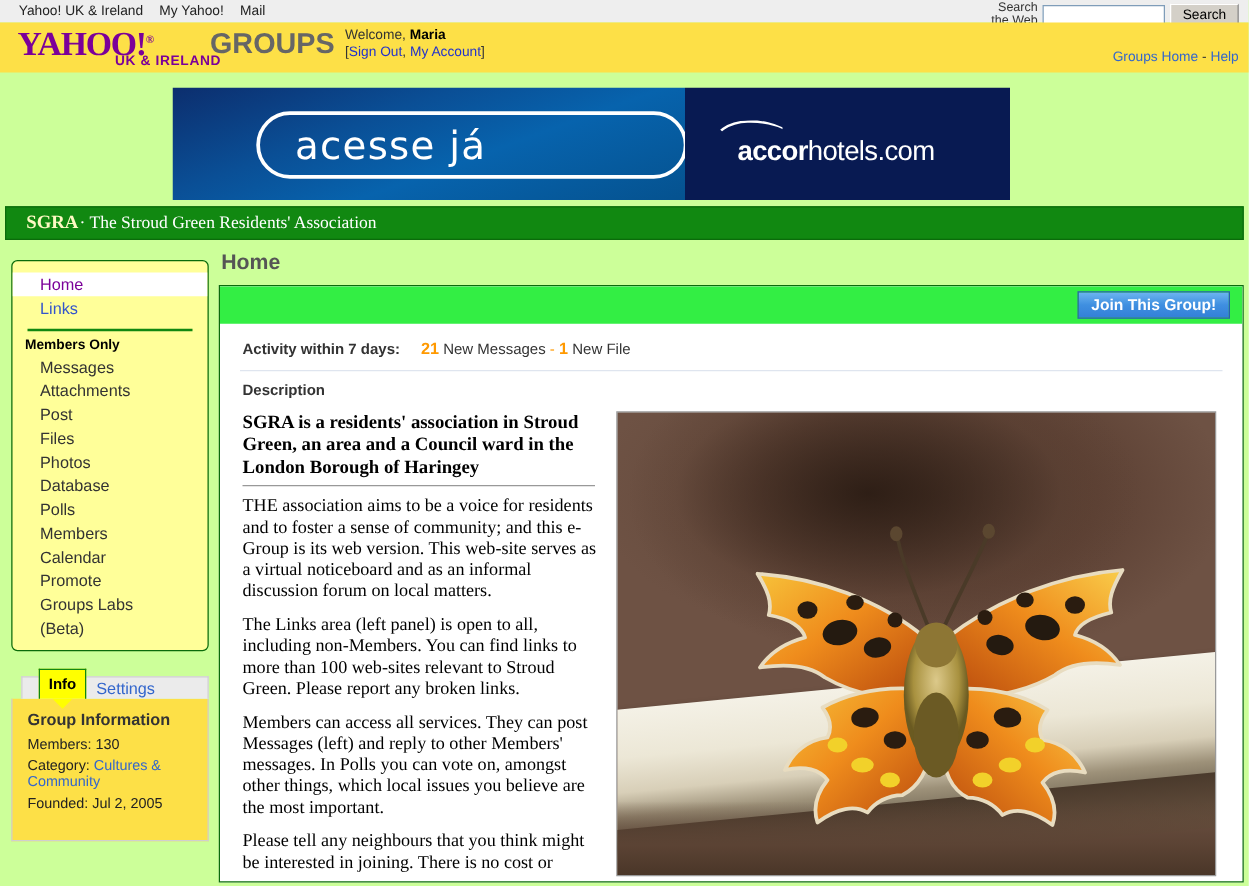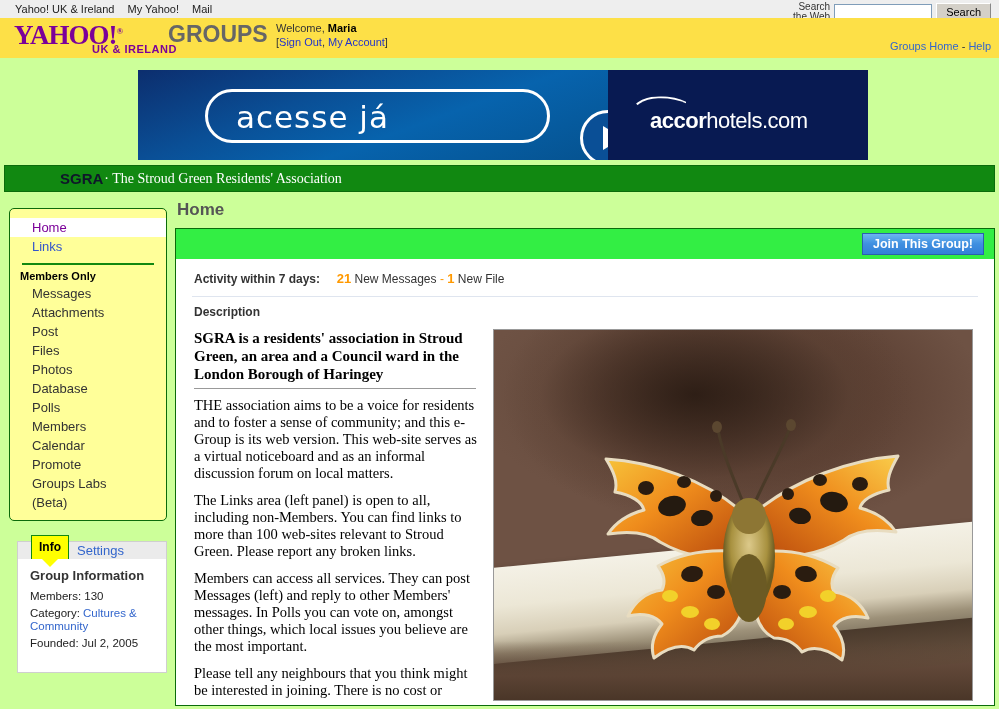--- a/index.html
+++ b/index.html
@@ -75,21 +75,21 @@
   }
   .toplinks a{color:#3366cc;}
 
   
   .adwrap{
     position:absolute;left:138px;top:70px;
     width:730px;height:90px;display:flex;
     border:0;overflow:hidden;
   }
   .ad-left{
-    width:470px;height:90px;
+    width:410px;height:90px;
     background:linear-gradient(160deg,#0c2e6e 0%,#0a4f96 35%,#0763ad 60%,#05528f 100%);
     position:relative;
   }
   .ad-pill{
     position:absolute;left:67px;top:19px;
     width:345px;height:54px;
     border:3px solid #ffffff;border-radius:27px;
     box-sizing:border-box;
   }
   .ad-pill-text{
@@ -135,23 +135,22 @@
   
   .groupbar{
     position:absolute;left:4px;top:165px;
     width:991px;height:27px;
     background:#118811;
     display:flex;align-items:center;
     box-sizing:border-box;padding-left:16px;
     border:1px solid #0b6b0b;
   }
   .groupbar .abbr{
-    color:#0f172a;font-weight:bold;font-size:15px;
-    font-family:Liberation Sans, sans-serif;
-    margin-left:39px;
+    color:#fef9c3;font-weight:bold;font-size:15px;
+    font-family:Liberation Serif, serif;
   }
   .groupbar .full{
     color:#fff;font-size:14px;margin-left:1px;
     font-family:"Liberation Serif", serif;
   }
 
   
   .cols{position:absolute;left:0;top:200px;width:999px;height:509px;}
 
   
@@ -205,22 +204,22 @@
   .tab-strip{
     position:absolute;left:4px;top:6px;right:0;height:18px;
     background:#ebebeb;border:1px solid #cfcfcf;border-bottom:none;
     box-sizing:border-box;z-index:1;
   }
   .tab-settings{
     position:absolute;left:64px;top:8px;
     font-size:13px;color:#3366cc;z-index:4;
   }
   .infobox{
-    margin-left:8px;
-    background:#ffffff;border:1px solid #cfcfcf;border-top:none;
+    margin-left:0;
+    background:#fde047;border:1px solid #cfcfcf;border-top:none;
     padding:9px 10px 18px 12px;
     min-height:110px;
     box-sizing:border-box;
   }
   .infobox h3{
     margin:0 0 7px 0;font-size:13px;font-weight:bold;color:#333;
   }
   .infobox .row{font-size:11.5px;color:#222;margin-bottom:4px;line-height:13px;}
   .infobox .row a{color:#3366cc;}
 

